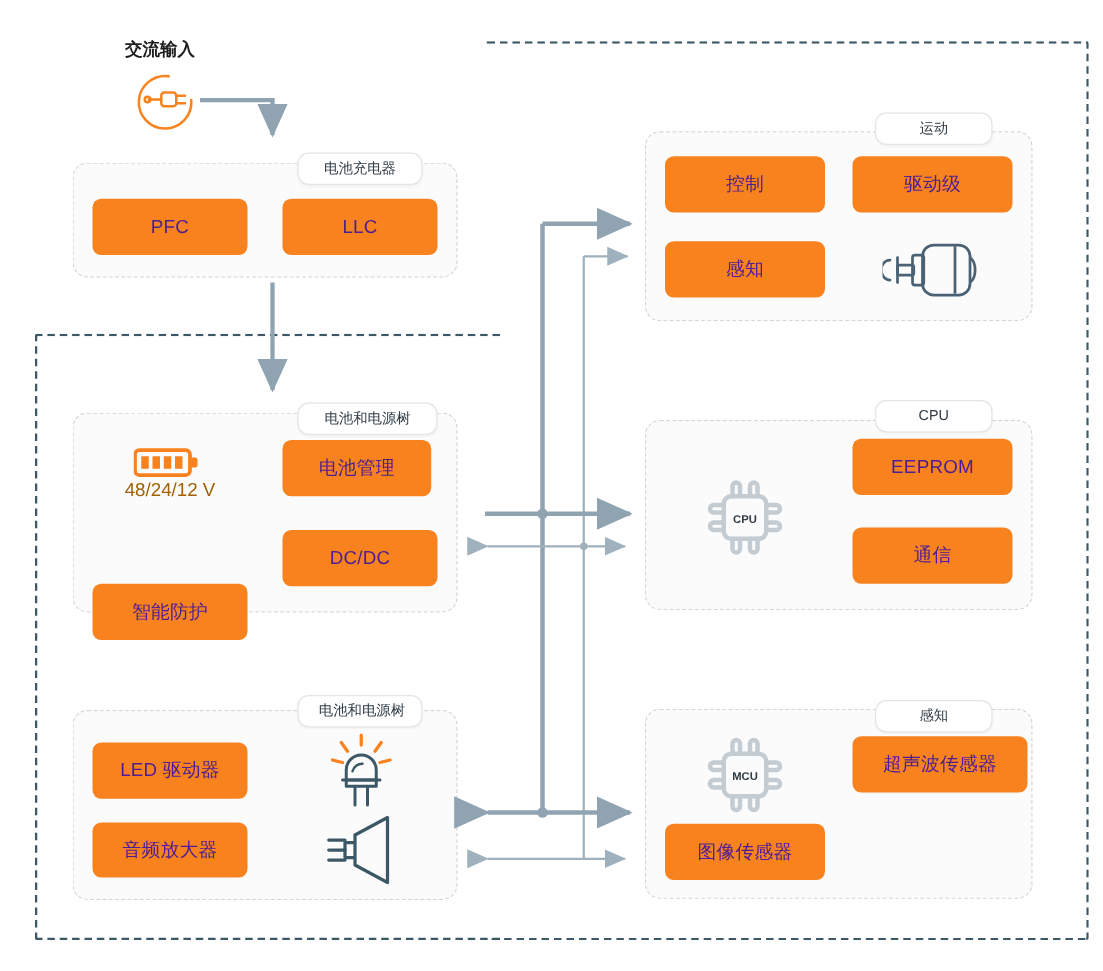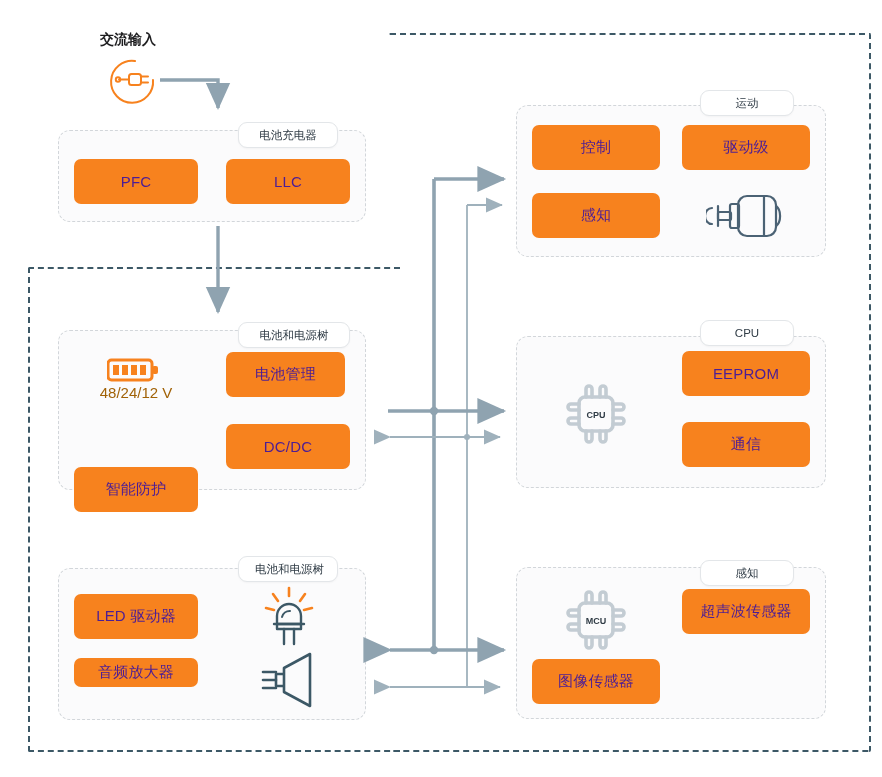--- a/index.html
+++ b/index.html
@@ -151,21 +151,21 @@
   <div class="volt-label" style="left:71px; top:384px; width:130px; text-align:center;">48/24/12 V</div>
 
   <div class="oblock" style="left:226px; top:352px; width:119px; height:45px;">电池管理</div>
   <div class="oblock" style="left:74px; top:424px; width:124px; height:45px;margin-top:43px;">智能防护</div>
   <div class="oblock" style="left:226px; top:424px; width:124px; height:45px;">DC/DC</div>
 
   <div class="panel" style="left:58px; top:568px; width:308px; height:152px;"></div>
   <div class="panel-title" style="left:238px; top:556px; width:100px;">电池和电源树</div>
 
   <div class="oblock" style="left:74px; top:594px; width:124px; height:45px;">LED 驱动器</div>
-  <div class="oblock" style="left:74px; top:658px; width:124px; height:29px;">音频放大器</div>
+  <div class="oblock" style="left:74px; top:658px; width:124px; height:44px;">音频放大器</div>
 
   <div class="icon-host" style="left:258px; top:584px; width:62px; height:62px;">
     <svg width="62" height="62" viewBox="0 0 62 62">
 
       <g stroke="#F7821E" stroke-width="2.6" stroke-linecap="round">
         <path d="M31 4 L31 12"></path>
         <path d="M15 10 L20 17"></path>
         <path d="M47 10 L42 17"></path>
         <path d="M8 24 L16 26"></path>
         <path d="M54 24 L46 26"></path>
@@ -252,21 +252,21 @@
         <path d="M40 53 L40 61 A3 3 0 0 0 46 61 L46 53"></path>
         <path d="M19 26 L11 26 A3 3 0 0 0 11 32 L19 32"></path>
         <path d="M19 40 L11 40 A3 3 0 0 0 11 46 L19 46"></path>
         <path d="M53 26 L61 26 A3 3 0 0 1 61 32 L53 32"></path>
         <path d="M53 40 L61 40 A3 3 0 0 1 61 46 L53 46"></path>
       </g>
       <text x="36" y="40" text-anchor="middle" font-family="Liberation Sans, sans-serif" font-size="9" font-weight="bold" fill="#2f3b45">MCU</text>
     </svg>
   </div>
 
-  <div class="oblock" style="left:682px; top:589px; width:128px; height:45px;">超声波传感器</div>
+  <div class="oblock" style="left:682px; top:589px; width:140px; height:45px;">超声波传感器</div>
   <div class="oblock" style="left:532px; top:659px; width:128px; height:45px;">图像传感器</div>
 
   <svg id="wires">
     <defs>
       <marker id="ah-thick" markerWidth="9" markerHeight="9" refX="7.4" refY="4.5" orient="auto" markerUnits="strokeWidth">
         <path d="M0,0.9 L8,4.5 L0,8.1 Z" fill="#8fa3b0"></path>
       </marker>
       <marker id="ah-thin" markerWidth="11" markerHeight="11" refX="9" refY="5.5" orient="auto" markerUnits="strokeWidth">
         <path d="M0,1.3 L9.5,5.5 L0,9.7 Z" fill="#9fb1bc"></path>
       </marker>

